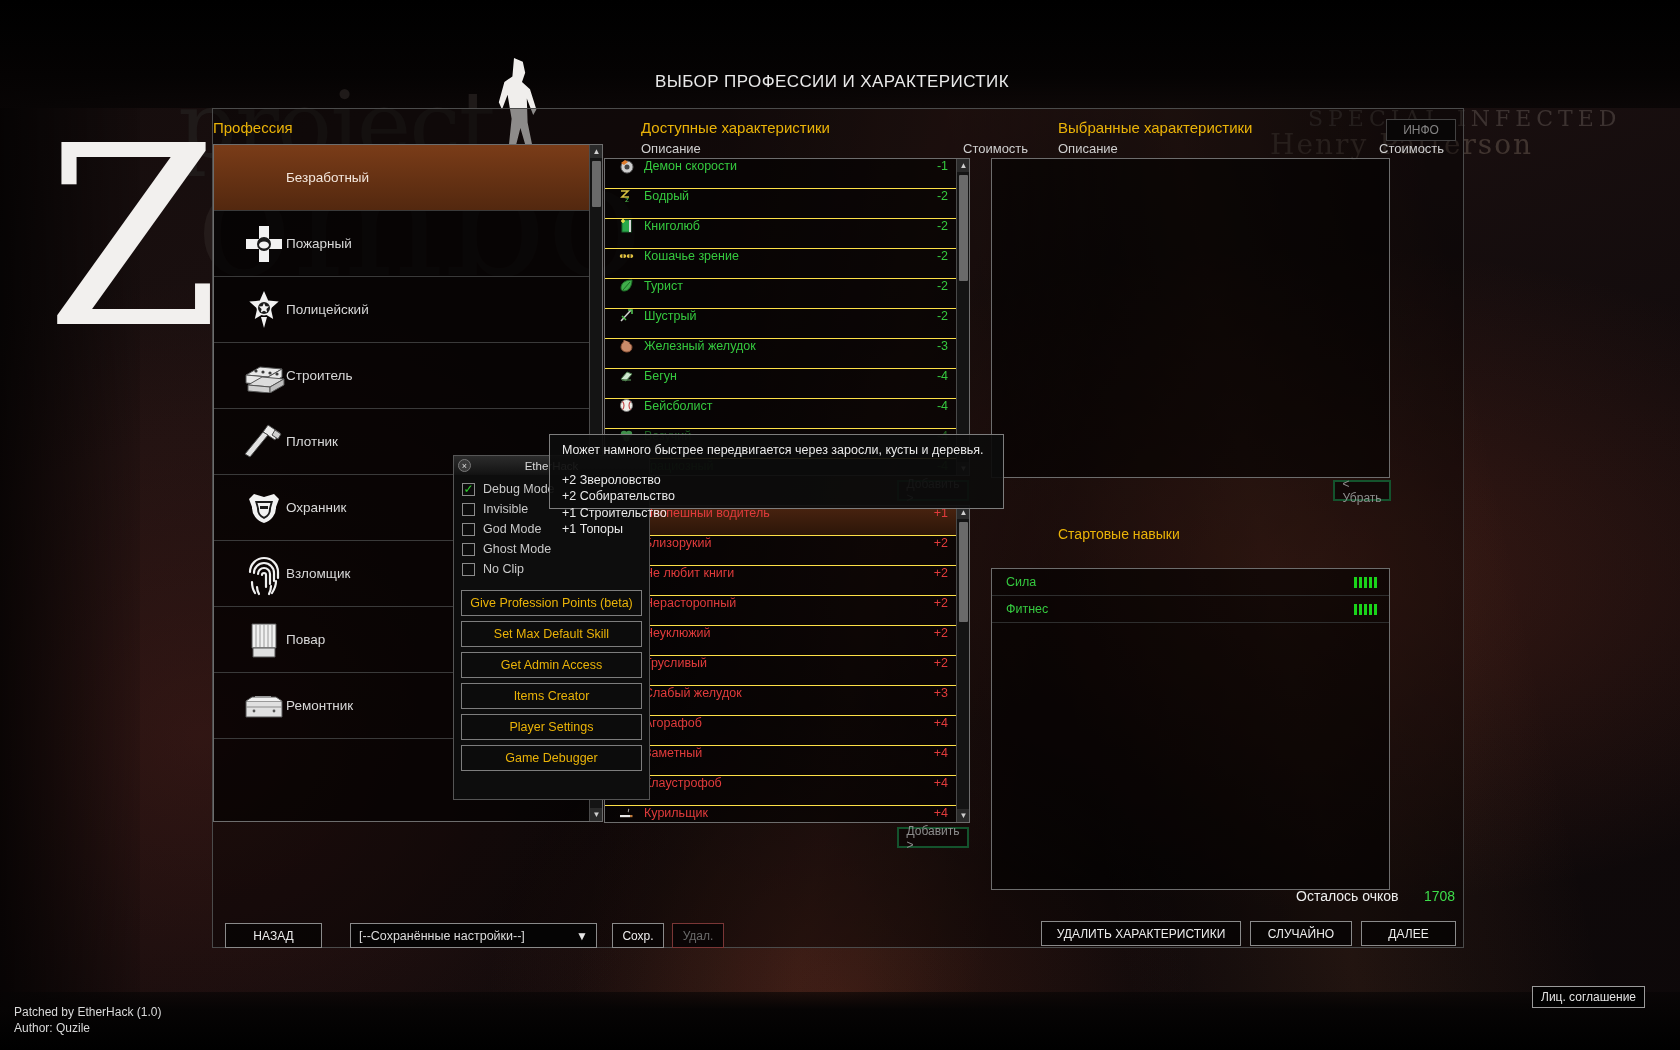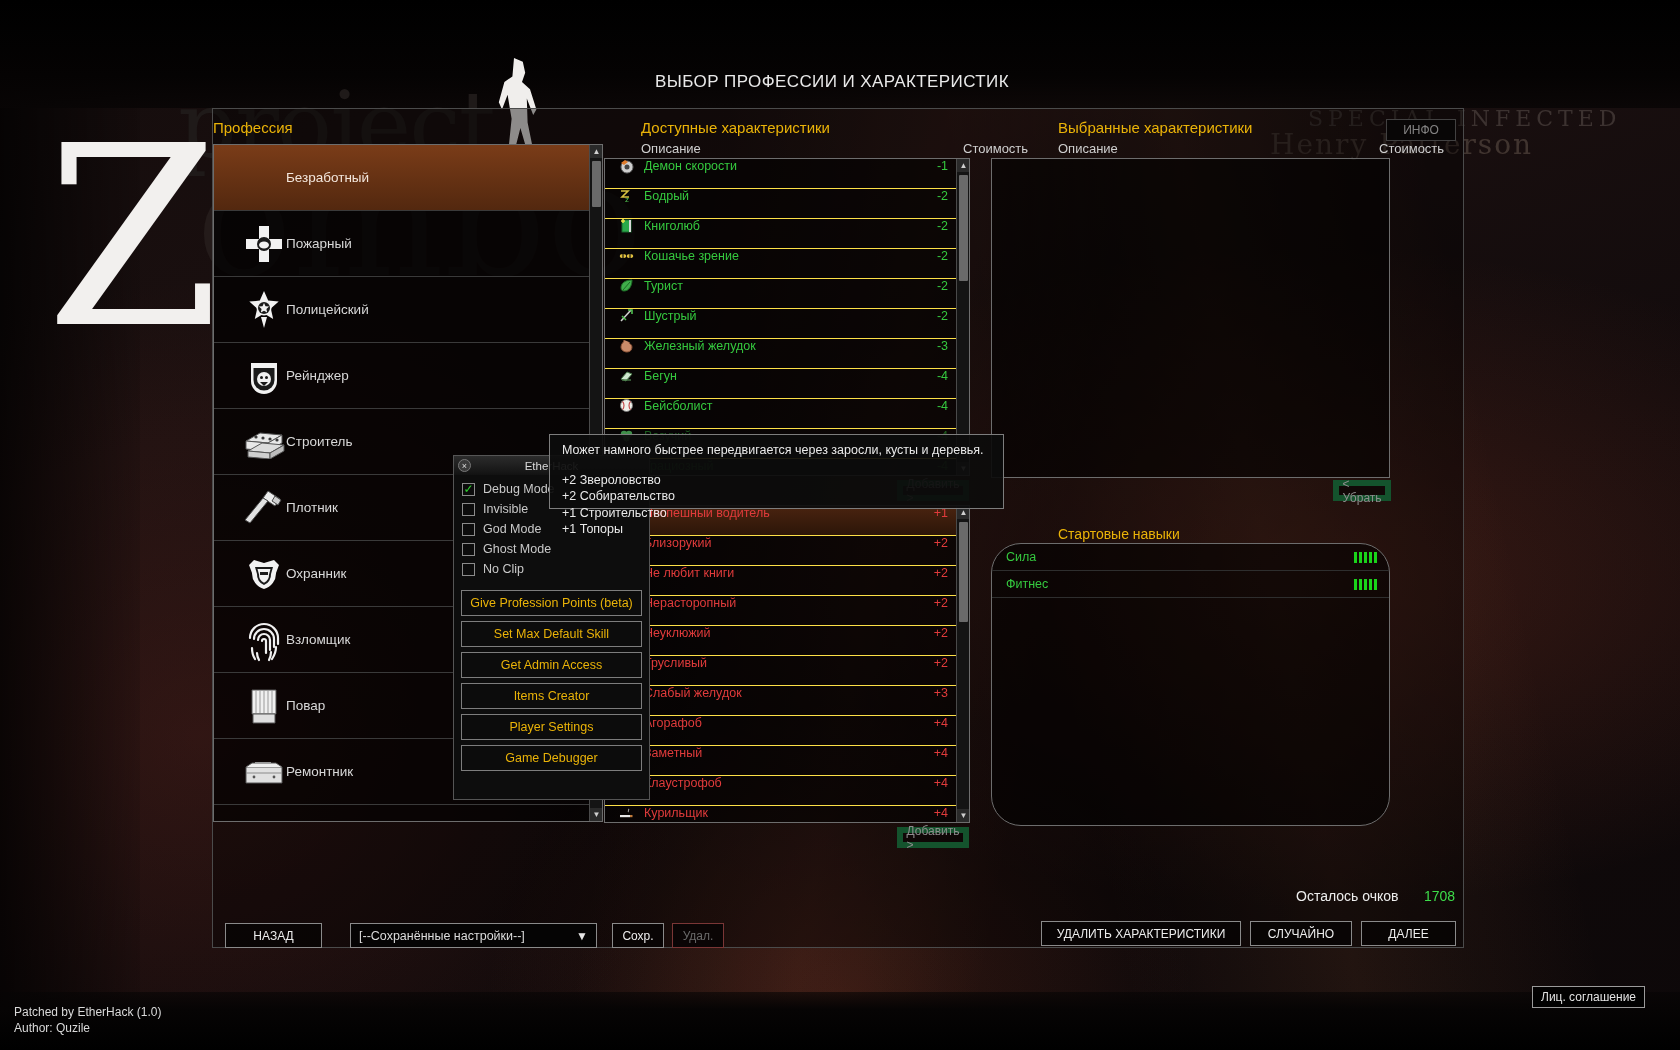--- a/index.html
+++ b/index.html
@@ -138,21 +138,21 @@
   .prof-icon {
     width:44px; height:44px; flex:0 0 44px;
     display:flex; align-items:center; justify-content:center;
   }
   .prof-icon svg { display:block; }
 
   
   #pos-box { left:604px; top:158px; width:366px; height:318px; }
   #neg-box { left:604px; top:505px; width:366px; height:318px; }
   #sel-box { left:991px; top:158px; width:399px; height:320px; }
-  #skill-box { left:991px; top:543px; width:399px; height:283px;border-radius:30px; }
+  #skill-box { left:991px; top:568px; width:399px; height:322px; }
 
   .trait-row {
     position:relative; height:30px; display:flex; align-items:center;
     border-bottom:1px solid #fde047; padding:0 10px 16px 12px;
   }
   .trait-icon {
     width:18px; height:18px; flex:0 0 18px; margin-right:9px;
     display:flex; align-items:center; justify-content:center; font-size:13px;
   }
   .trait-name { font-size:12.5px; flex:1; }
@@ -168,21 +168,21 @@
   .skill-row {
     position:relative; height:27px; display:flex; align-items:center;
     border-bottom:1px solid #2e2e2e; padding:0 14px 0 14px;
   }
   .skill-name { font-size:12.5px; color:#35c93f; flex:1; }
   .skill-bars { display:flex; gap:2px; }
   .skill-bars i { display:block; width:3px; height:11px; background:#1ad31a; }
 
   
   .mini-btn {
-    position:absolute; border:6px solid #14532d; background:rgba(12,6,6,0.75);
+    position:absolute; border:2px solid #14532d; background:rgba(12,6,6,0.75);
     font-size:12px; color:#8d8d8d; display:flex; align-items:center; justify-content:center;
     padding:0 8px; height:21px;
   }
   #add-pos { left:897px; top:480px; width:72px; }
   #add-neg { left:897px; top:827px; width:72px; }
   #remove-btn { left:1333px; top:480px; width:58px; }
 
   
   .tooltip {
     position:absolute; left:549px; top:434px; width:455px; height:75px;
@@ -302,33 +302,20 @@
           <div class="prof-icon">
             <svg width="42" height="42" viewBox="0 0 42 42">
               <path d="M21 2l4.2 9.6 10.5 1-7.9 7 2.4 10.3L21 24.6l-9.2 5.3L14.2 19.6l-7.9-7 10.5-1z" fill="#f2f2f2"></path>
               <circle cx="21" cy="19" r="7.5" fill="#f2f2f2"></circle>
               <circle cx="21" cy="19" r="6" fill="#1b1b1b"></circle>
               <path d="M21 14l1.5 3.3 3.6.3-2.7 2.4.8 3.5L21 21.7l-3.2 1.8.8-3.5-2.7-2.4 3.6-.3z" fill="#f2f2f2"></path>
               <path d="M18 28h6l-3 11z" fill="#f2f2f2"></path>
             </svg>
           </div>
           <div class="prof-label">Полицейский</div>
-        </div>
-        <div class="prof-row">
-          <div class="prof-icon">
-            <svg width="42" height="42" viewBox="0 0 42 42">
-              <path d="M8 8h26v18a13 13 0 0 1-13 13A13 13 0 0 1 8 26z" fill="#f2f2f2"></path>
-              <path d="M10.5 13h21v12a10.5 10.5 0 0 1-21 0z" fill="#1b1b1b"></path>
-              <circle cx="21" cy="24" r="7" fill="#f2f2f2"></circle>
-              <circle cx="18.5" cy="22.5" r="1.5" fill="#1b1b1b"></circle>
-              <circle cx="23.5" cy="22.5" r="1.5" fill="#1b1b1b"></circle>
-              <path d="M17 27h8l-4 4z" fill="#1b1b1b"></path>
-            </svg>
-          </div>
-          <div class="prof-label">Рейнджер</div>
         </div>
         <div class="prof-row">
           <div class="prof-icon">
             <svg width="44" height="34" viewBox="0 0 44 34">
               <g fill="#e8e8e8" stroke="#555" stroke-width="1">
                 <path d="M4 16l14-8 22 2-14 8z"></path>
                 <path d="M4 16v8l22 2v-8z"></path>
                 <path d="M26 18l14-8v8l-14 8z"></path>
                 <path d="M6 26l14-8 22 2-14 8z" fill="#dcdcdc"></path>
                 <path d="M6 26v6l22 2v-6z" fill="#cfcfcf"></path>

